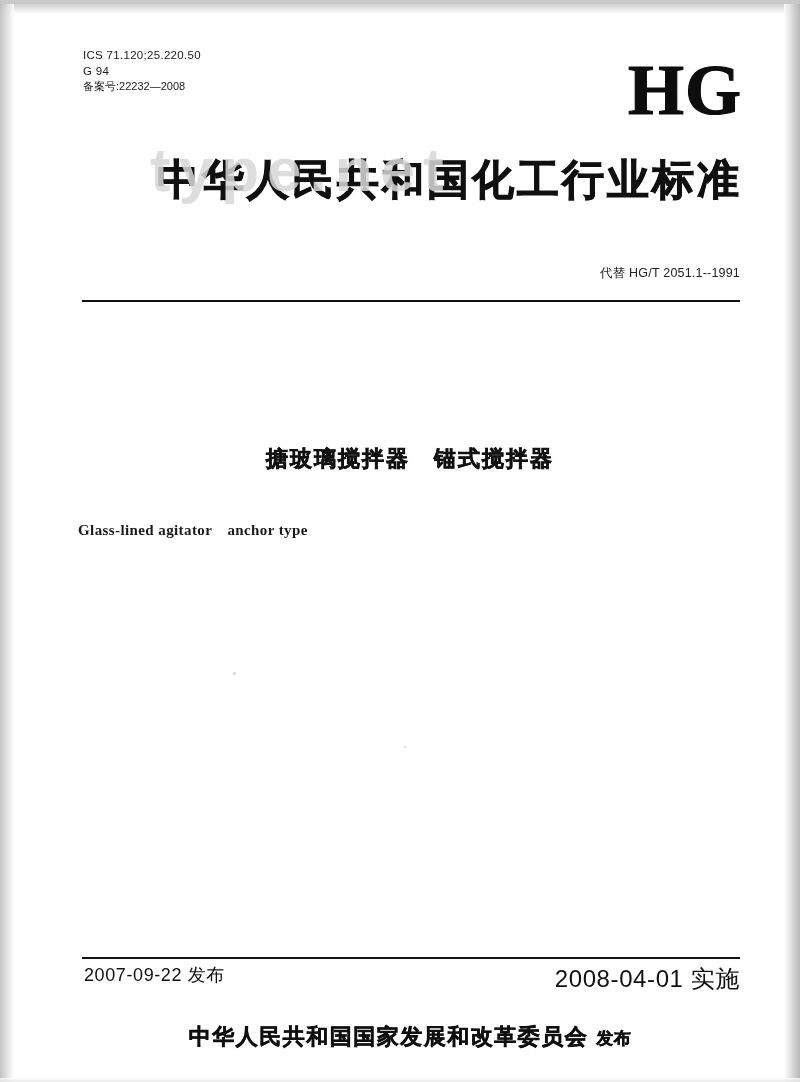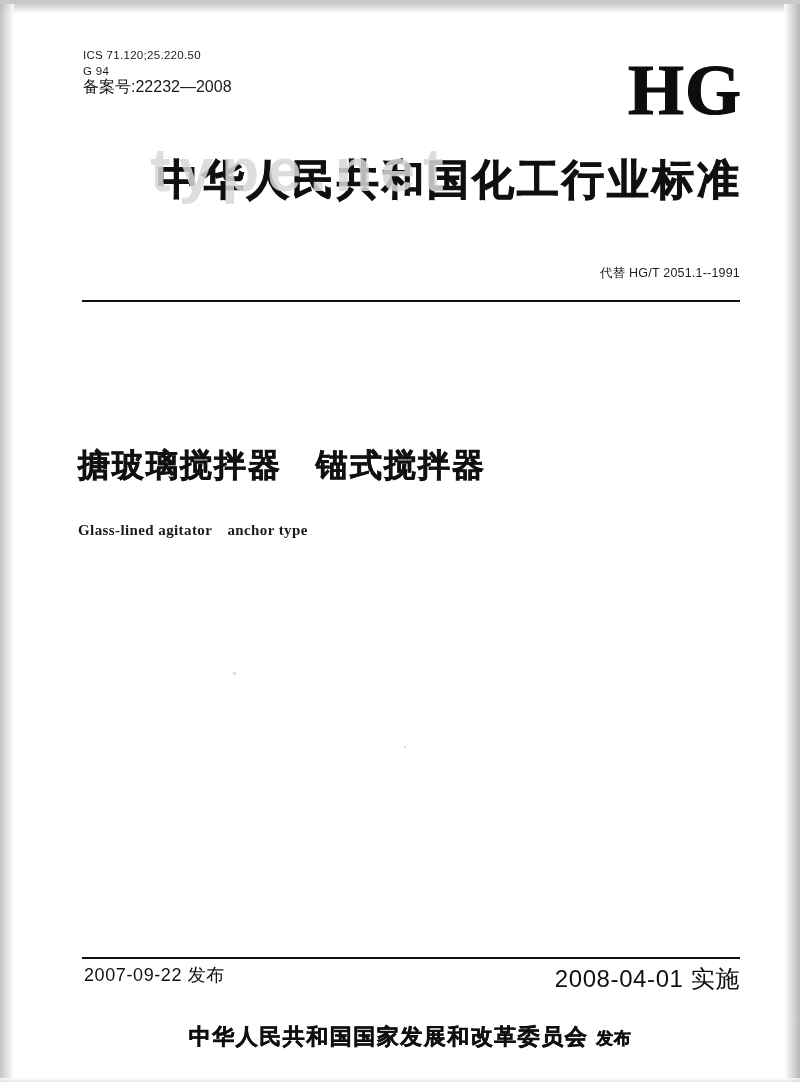--- a/index.html
+++ b/index.html
@@ -64,21 +64,21 @@
     font-family: "Liberation Sans", sans-serif;
     font-size: 11.5px;
     line-height: 15.5px;
     color: #1a1a1a;
     letter-spacing: 0.3px;
   }
   .ics-block div {
     white-space: nowrap;
   }
   .ics-cn {
-    font-size: 16px;
+    font-size: 11px;
     letter-spacing: 0;
   }
 
   .hg-logo {
     position: absolute;
     right: 0px;
     top: 46px;
     font-family: "Liberation Serif", serif;
     font-weight: bold;
     font-size: 72px;
@@ -131,23 +131,24 @@
     height: 2px;
     background: #111;
   }
 
   
   .doc-title-cn {
     position: absolute;
     left: 0;
     top: 440px;
     width: 664px;
-    font-family: "Liberation Serif", serif;
-    font-weight: bold;
-    font-size: 32px;
+    text-align: center;
+    font-family: "Liberation Serif", serif;
+    font-weight: bold;
+    font-size: 22px;
     letter-spacing: 2px;
     color: #111;
     -webkit-text-stroke: 0.6px #111;
   }
   .doc-title-en {
     position: absolute;
     left: 0;
     top: 517px;
     width: 664px;
     text-align: left;

